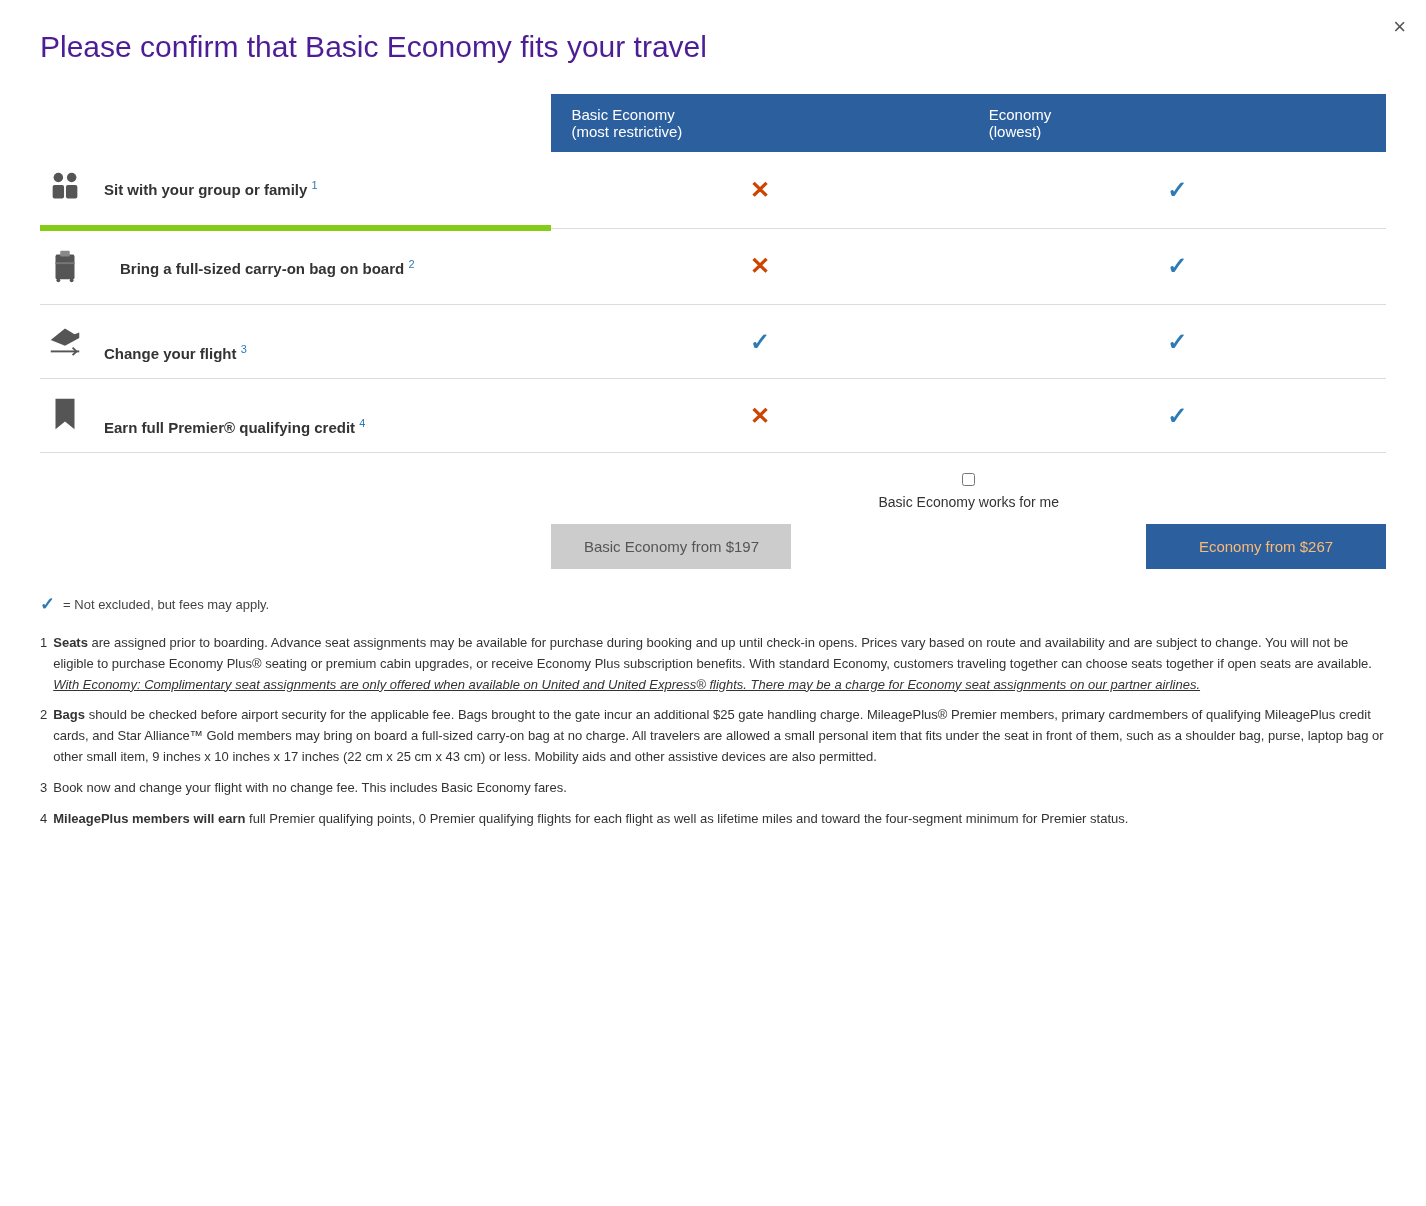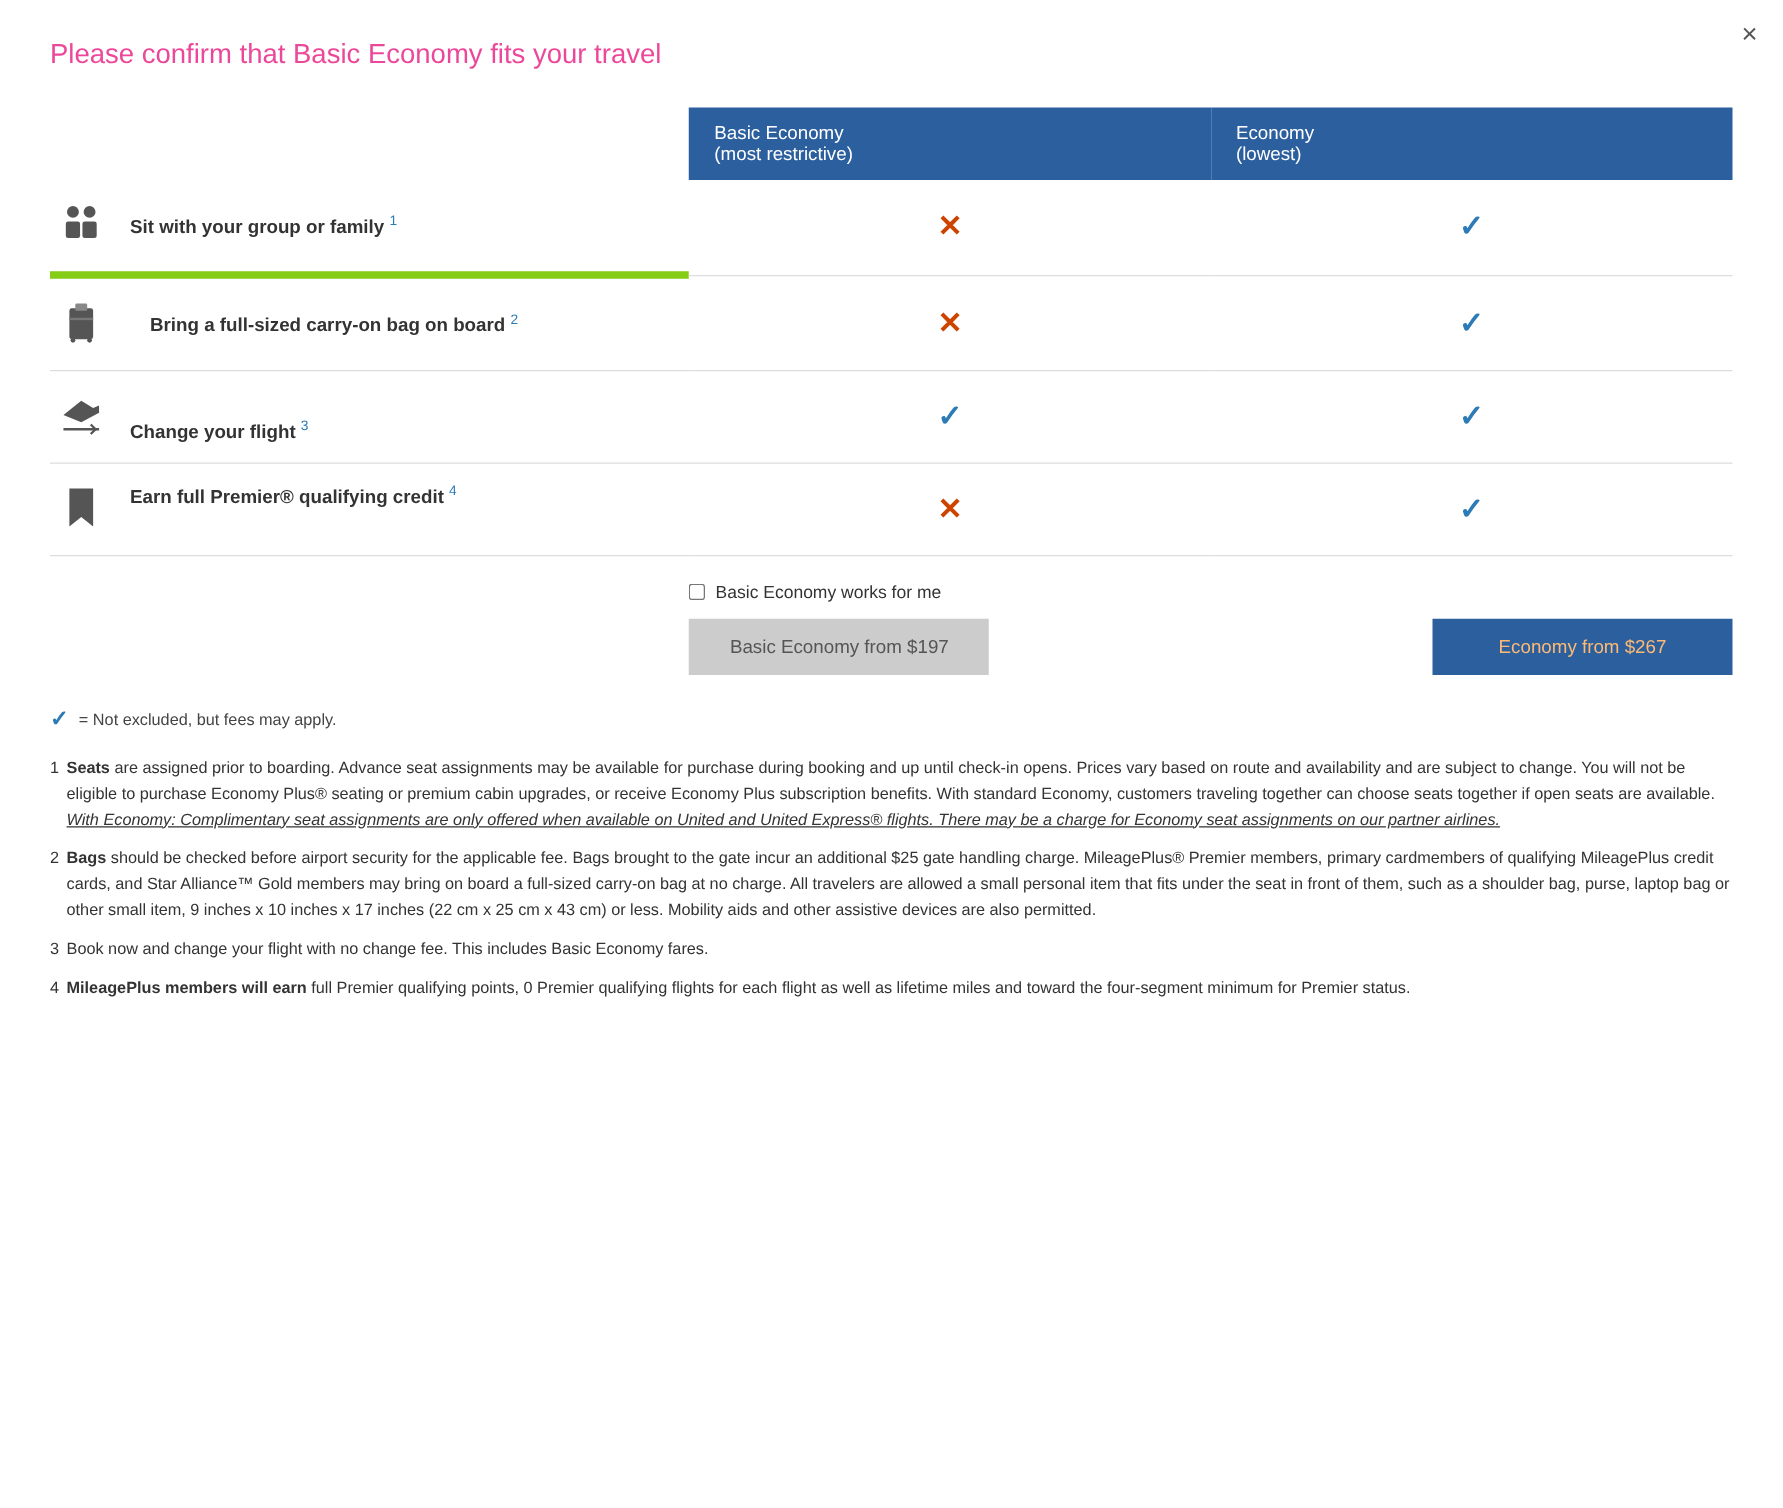--- a/index.html
+++ b/index.html
@@ -21,23 +21,23 @@
       top: 16px;
       right: 20px;
       font-size: 22px;
       color: #555;
       cursor: pointer;
       background: none;
       border: none;
       line-height: 1;
     }
     .modal-title {
-      font-size: 22px;
+      font-size: 30px;
       font-weight: 300;
-      color: #ec4899;
+      color: #4c1d95;
       margin-bottom: 30px;
     }
     .comparison-table {
       width: 100%;
       border-collapse: collapse;
       margin-bottom: 20px;
     }
     .comparison-table th {
       background-color: #2c5f9e;
       color: #fff;
@@ -170,20 +170,21 @@
     .buttons-area {
       margin-left: 38%;
     }
     .checkbox-area {
       margin-left: 38%;
       display: flex;
       align-items: center;
       gap: 8px;
       margin-bottom: 14px;
       margin-top: 17px;
+      flex-direction: column;
     }
   </style>
 </head>
 <body>
 
 <div class="modal">
   <button class="close-btn">×</button>
   <h1 class="modal-title">Please confirm that Basic Economy fits your travel</h1>
 
   <table class="comparison-table">
@@ -240,21 +241,21 @@
     <path d="M28 28 L32 32 L28 36" stroke="#555" stroke-width="2" fill="none"></path>
   </svg></div>
         <span class="feature-label">Change your flight <sup>3</sup></span>
       </div>
     </td>
     <td class="check-cell"><span class="check-mark">✓</span></td>
     <td class="check-cell"><span class="check-mark">✓</span></td>
   </tr>
         <tr>
     <td style="padding:16px 10px 16px 0; border-bottom:1px solid #ddd; vertical-align:middle;">
-      <div style="display:flex;align-items:flex-start;gap:14px;">
+      <div style="display:flex;align-items:flex-end;gap:14px;">
         <div class="feature-icon"><svg viewBox="0 0 40 40" fill="none" xmlns="http://www.w3.org/2000/svg">
     <polygon points="10,4 10,36 20,28 30,36 30,4" fill="#555"></polygon>
   </svg></div>
         <span class="feature-label">Earn full Premier® qualifying credit <sup>4</sup></span>
       </div>
     </td>
     <td class="check-cell"><span class="x-mark">✕</span></td>
     <td class="check-cell"><span class="check-mark">✓</span></td>
   </tr>
       </tbody>

